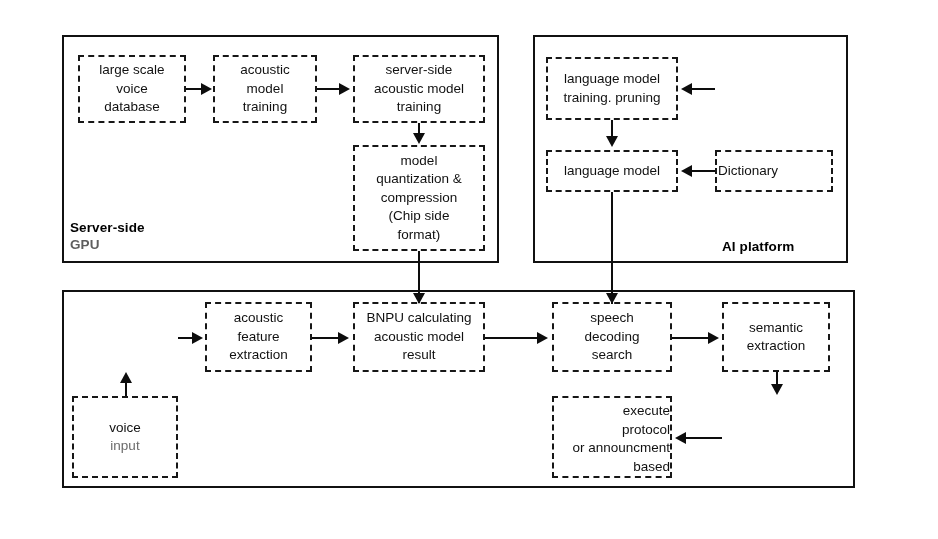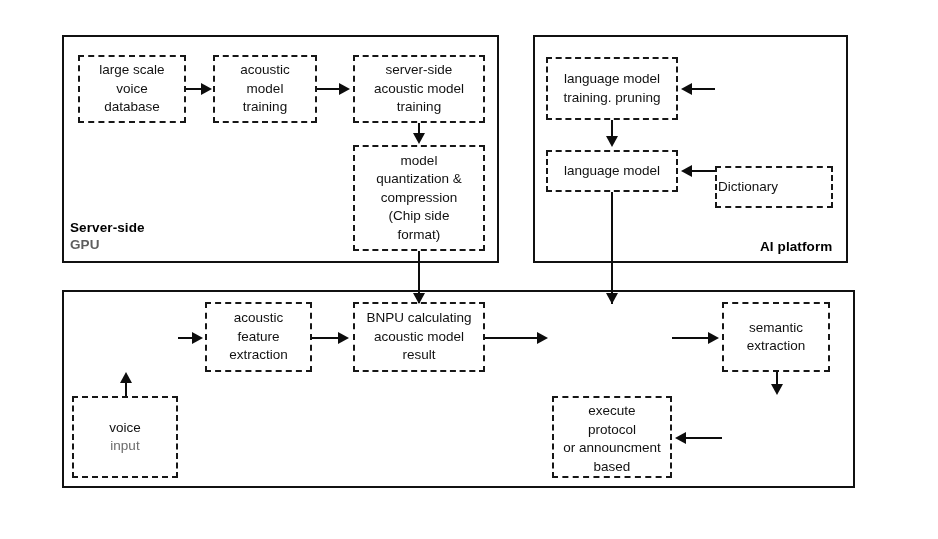--- a/index.html
+++ b/index.html
@@ -55,20 +55,21 @@
   }
   .node.align-left {
     justify-content: flex-start;
   }
   .node.align-left .node-text {
     padding-left: 1px;
     text-align: left;
   }
   .node.overflow-text {
     align-items: flex-start;
+    text-align: right;
   }
   .node.overflow-text .node-text {
     margin-top: 4px;
   }
   .node-text {
     display: block;
     width: 100%;
     pointer-events: none;
   }
   .node-text .muted { color: #6b6b6b; }
@@ -141,33 +142,33 @@
   <div class="conn h" style="left:186px; top:88px; width:17px;"></div>
   <div class="arrowhead right" style="left:201px; top:83px;"></div>
 
   <div class="conn h" style="left:317px; top:88px; width:24px;"></div>
   <div class="arrowhead right" style="left:339px; top:83px;"></div>
 
   <div class="conn v" style="left:418px; top:123px; height:14px;"></div>
   <div class="arrowhead down" style="left:413px; top:133px;"></div>
 
   <div class="panel" style="left:533px; top:35px; width:315px; height:228px;"></div>
-  <div class="panel-label" style="left:760px; top:238px;"><span>AI platform</span></div>
+  <div class="panel-label" style="left:722px; top:238px;"><span>AI platform</span></div>
 
   <div class="node" style="left:546px; top:57px; width:132px; height:63px;">
     <span class="node-text">language model
 training. pruning</span>
   </div>
 
 
   <div class="node" style="left:546px; top:150px; width:132px; height:42px;">
     <span class="node-text">language model</span>
   </div>
 
-  <div class="node align-left" style="left:715px; top:166px; width:118px; height:42px;">
+  <div class="node align-left" style="left:715px; top:150px; width:118px; height:42px;">
     <span class="node-text">Dictionary</span>
   </div>
 
   <div class="conn h" style="left:692px; top:88px; width:23px;"></div>
   <div class="arrowhead left" style="left:681px; top:83px;"></div>
 
   <div class="conn h" style="left:692px; top:170px; width:23px;"></div>
   <div class="arrowhead left" style="left:681px; top:165px;"></div>
 
   <div class="conn v" style="left:611px; top:120px; height:20px;"></div>
@@ -185,20 +186,25 @@
 feature
 extraction</span>
   </div>
 
   <div class="node" style="left:353px; top:302px; width:132px; height:70px;">
     <span class="node-text">BNPU calculating
 acoustic model
 result</span>
   </div>
 
+  <div class="node" style="left:552px; top:302px; width:120px; height:70px;">
+    <span class="node-text">speech
+decoding
+search</span>
+  </div>
 
   <div class="node" style="left:722px; top:302px; width:108px; height:70px;">
     <span class="node-text">semantic
 extraction</span>
   </div>
 
 
   <div class="node overflow-text" style="left:552px; top:396px; width:120px; height:82px;">
     <span class="node-text">execute
 protocol

